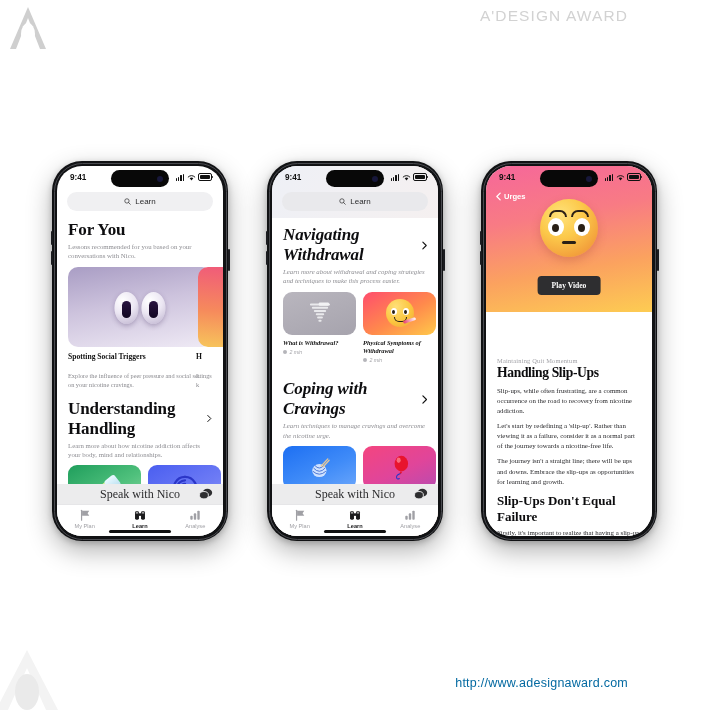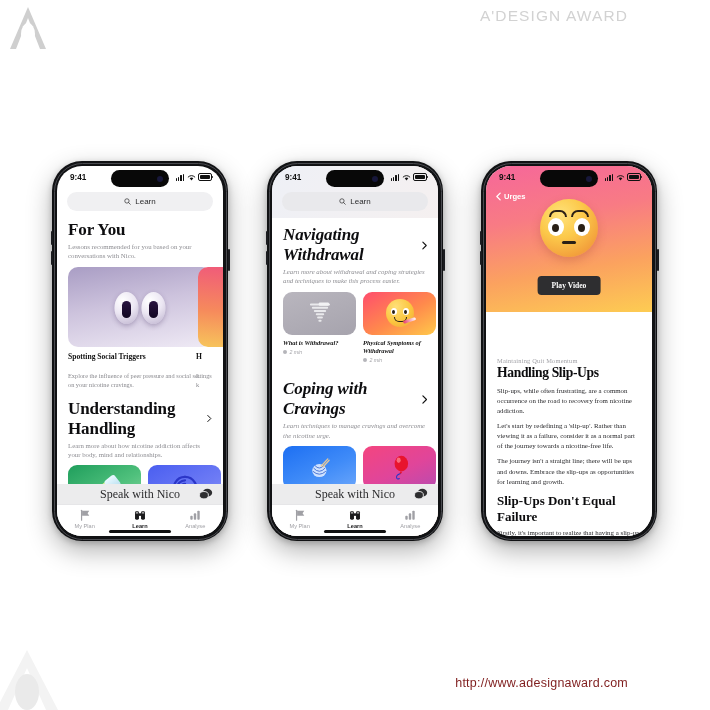--- a/index.html
+++ b/index.html
@@ -14,21 +14,21 @@
   
   .wm-logo-tl { position:absolute; left:6px; top:4px; width:44px; height:48px; }
   .wm-logo-bl { position:absolute; left:-8px; top:648px; width:70px; height:64px; }
   .wm-title {
     position:absolute; right:12px; top:6px; text-align:right;
     font-family:"Liberation Sans", sans-serif; color:#d2d2d2;
     font-size:15.5px; letter-spacing:1.1px; line-height:1.28; font-weight:400;
   }
   .wm-url {
     position:absolute; right:12px; top:676px;
-    font-family:"Liberation Sans", sans-serif; color:#7f1d1d;
+    font-family:"Liberation Sans", sans-serif; color:#0369a1;
     font-size:12.5px; letter-spacing:.25px;
   }
 
   
   .phone {
     position:absolute; width:176px; height:380px;
     border-radius:30px; background:#111214;
     box-shadow: 0 10px 26px rgba(0,0,0,.30), 0 2px 6px rgba(0,0,0,.22);
     padding:5px; box-sizing:border-box;
   }

